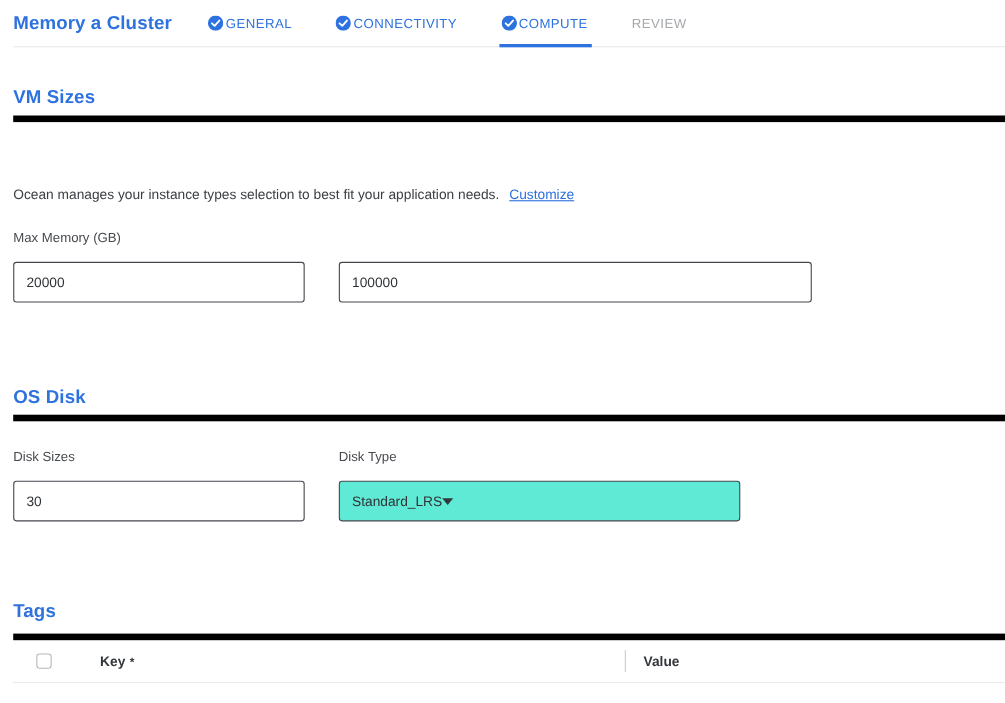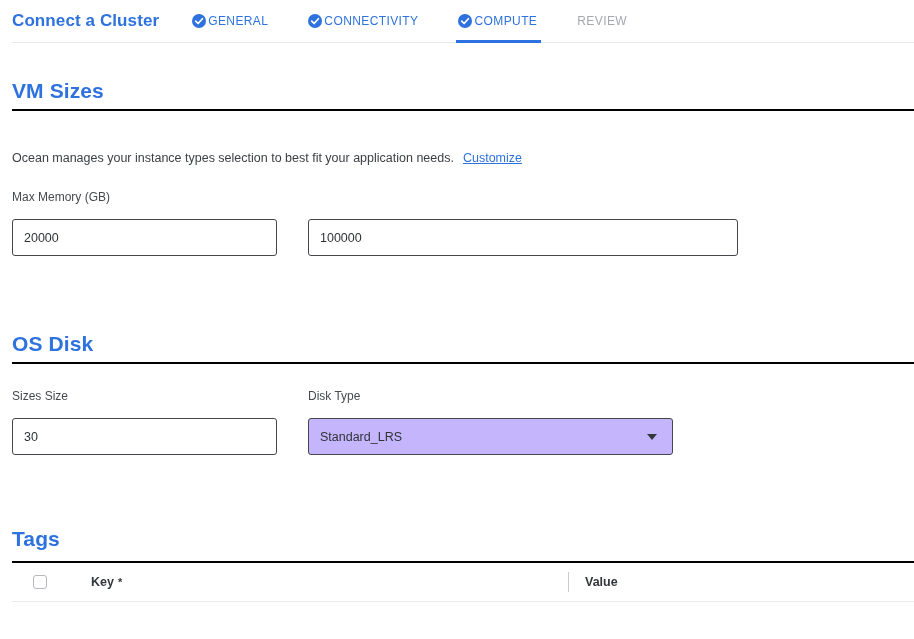--- a/index.html
+++ b/index.html
@@ -45,30 +45,30 @@
     right: -4px;
     bottom: -1px;
     height: 3px;
     background: #2d72de;
   }
   .check-icon { width: 14px; height: 14px; display: block; }
 
   
   .content { margin-left: 12px; }
   .section-heading {
-    font-size: 21px;
+    font-size: 17px;
     font-weight: bold;
     color: #2d72de;
     padding-bottom: 6px;
-    border-bottom: 2px solid #000000;
+    border-bottom: 6px solid #000000;
     letter-spacing: 0.1px;
   }
   .vm-heading { margin-top: 36px; }
   .vm-description {
-    margin-top: 40px;
+    margin-top: 59px;
     font-size: 12.5px;
     color: #3c4045;
   }
   .customize-link {
     color: #2d72de;
     text-decoration: underline;
     margin-left: 9px;
     cursor: pointer;
   }
   .rl-heading { margin-top: 37px; }
@@ -99,25 +99,24 @@
   .input-col1 { margin-right: 31px; }
   .wide-input { width: 430px; }
   .select-box {
     width: 365px;
     height: 37px;
     border: 1px solid #43474c;
     border-radius: 3px;
     padding: 0 15px 0 11px;
     display: flex;
     align-items: center;
-    justify-content: space-between;
     font-size: 12.5px;
     color: #2f3338;
     cursor: pointer;
-    background: #c4b5fd;
+    background: #5eead4;
   }
   .caret-down {
     width: 0; height: 0;
     border-left: 5.5px solid transparent;
     border-right: 5.5px solid transparent;
     border-top: 6px solid #33373c;
   }
 
   
   .tags-header-row {
@@ -152,21 +151,21 @@
     margin-left: 16px;
     font-size: 12.5px;
     font-weight: bold;
     color: #33363b;
   }
 </style>
 </head>
 <body>
 
 <div class="wizard-header">
-  <div class="wizard-title">Connect a Cluster</div>
+  <div class="wizard-title">Memory a Cluster</div>
 
   <div class="tab">
     <svg class="check-icon" viewBox="0 0 14 14">
       <circle cx="7" cy="7" r="7" fill="#2d72de"></circle>
       <path d="M3.7 7.2 L6.1 9.5 L10.4 4.7" stroke="#ffffff" stroke-width="1.7" fill="none" stroke-linecap="round" stroke-linejoin="round"></path>
     </svg>
     <span class="tab-label">GENERAL</span>
   </div>
 
   <div class="tab">
@@ -200,21 +199,21 @@
   <div class="field-row labels-row">
     <div class="field-label">Max Memory (GB)</div>
   </div>
   <div class="field-row inputs-row">
     <input class="text-input input-col1" type="text" value="20000" style="">
     <input class="text-input wide-input" type="text" value="100000" style="">
   </div>
 
   <div class="section-heading os-heading">OS Disk</div>
   <div class="field-row labels-row">
-    <div class="field-label label-col1">Sizes Size</div>
+    <div class="field-label label-col1">Disk Sizes</div>
     <div class="field-label">Disk Type</div>
   </div>
   <div class="field-row inputs-row">
     <input class="text-input input-col1" type="text" value="30" style="">
     <div class="select-box">
       <span>Standard_LRS</span>
       <span class="caret-down"></span>
     </div>
   </div>
 

